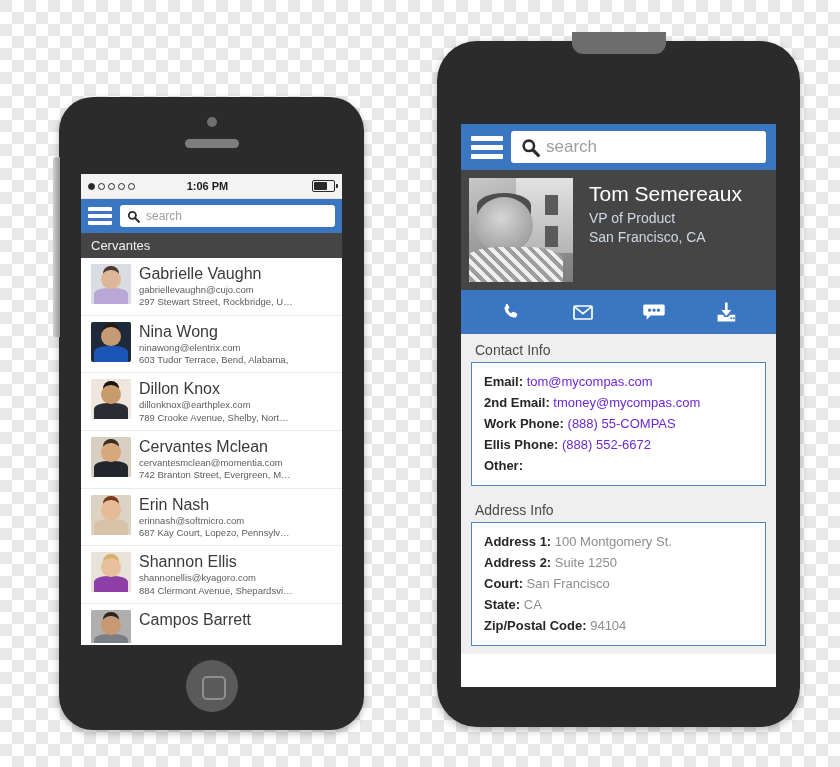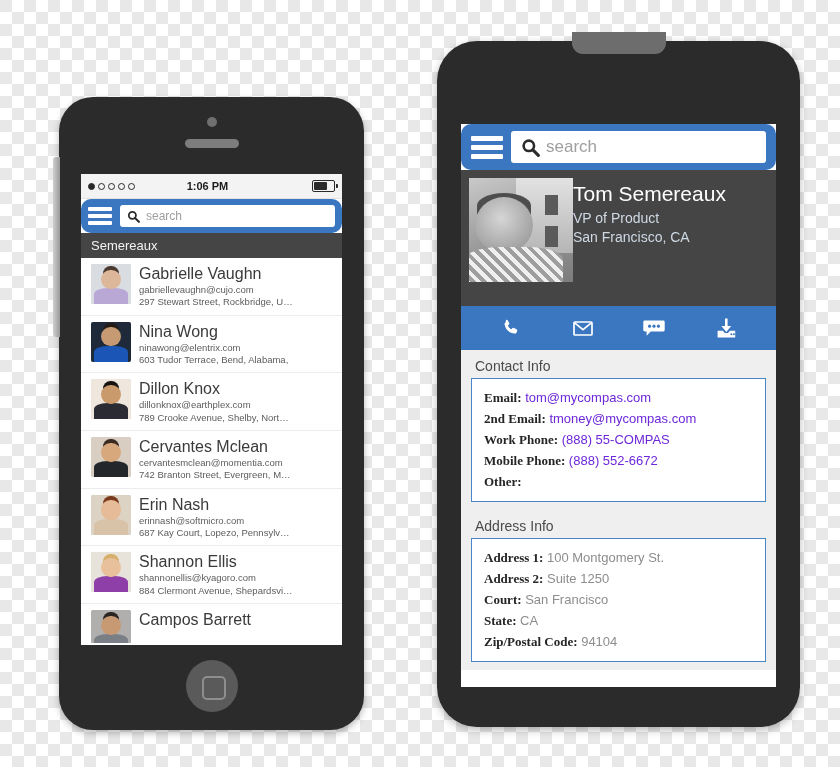--- a/index.html
+++ b/index.html
@@ -52,21 +52,21 @@
   .sigdots i{width:5px;height:5px;border-radius:50%;border:1px solid #2a2a2a;display:block;}
   .sigdots i.on{background:#2a2a2a;}
   .clock{position:absolute;left:0;right:8px;text-align:center;font-size:11px;font-weight:bold;color:#1c1c1c;}
   .battery{margin-left:auto;position:relative;width:21px;height:10px;
            border:1px solid #2a2a2a;border-radius:2px;}
   .battery::after{content:"";position:absolute;right:-4px;top:2.5px;width:2px;height:4px;
                   background:#2a2a2a;border-radius:0 1px 1px 0;}
   .battery i{position:absolute;left:1px;top:1px;bottom:1px;width:13px;background:#2a2a2a;border-radius:1px;display:block;}
 
   
-  .navbar{background:#3b77c0;display:flex;align-items:center;gap:8px;border-radius:10px;}
+  .navbar{background:#3b77c0;display:flex;align-items:center;gap:8px;}
   .navbar.small{height:34px;padding:0 7px;}
   .navbar.big{height:46px;padding:0 10px;}
   .hamburger{display:flex;flex-direction:column;justify-content:center;gap:3px;flex:0 0 auto;cursor:pointer;}
   .navbar.small .hamburger{width:24px;}
   .navbar.big .hamburger{width:32px;gap:4px;}
   .hamburger span{display:block;height:4px;background:#ffffff;border-radius:1px;}
   .navbar.big .hamburger span{height:5px;}
   .searchbox{flex:1;background:#fff;border-radius:3px;display:flex;align-items:center;gap:6px;}
   .navbar.small .searchbox{height:22px;padding:0 7px;}
   .navbar.big .searchbox{height:32px;padding:0 10px;}
@@ -88,21 +88,21 @@
   .thumb .skin{position:absolute;left:0;right:0;top:0;bottom:0;}
   .thumb .head{position:absolute;left:50%;top:14%;width:48%;height:48%;margin-left:-24%;
                border-radius:50%;}
   .thumb .body{position:absolute;left:8%;right:8%;bottom:0;height:40%;border-radius:40% 40% 0 0;}
   .li-text{flex:1;min-width:0;}
   .li-name{font-size:16px;color:#3a3a3a;line-height:1.25;white-space:nowrap;overflow:hidden;text-overflow:ellipsis;}
   .li-email{font-size:9.5px;color:#5c5c5c;line-height:1.3;white-space:nowrap;overflow:hidden;text-overflow:ellipsis;}
   .li-addr{font-size:9.5px;color:#5c5c5c;line-height:1.3;white-space:nowrap;overflow:hidden;text-overflow:ellipsis;}
 
   
-  .profile{background:#454545;display:flex;gap:0;padding:8px 10px 24px 8px;}
+  .profile{background:#454545;display:flex;gap:16px;padding:8px 10px 8px 8px;}
   .profile .photo{flex:0 0 auto;width:104px;height:104px;position:relative;overflow:hidden;
                   background:linear-gradient(160deg,#c9c9c9 0%,#9d9d9d 48%,#7c7c7c 100%);}
   .photo .bldg{position:absolute;right:0;top:0;width:55%;height:72%;
                background:linear-gradient(180deg,#e2e2e2,#b5b5b5);}
   .photo .win{position:absolute;background:#5a5a5a;}
   .photo .w1{right:14%;top:16%;width:13%;height:20%;}
   .photo .w2{right:14%;top:46%;width:13%;height:20%;}
   .photo .face{position:absolute;left:6%;top:18%;width:56%;height:54%;border-radius:50%;
                background:radial-gradient(circle at 45% 38%,#d6d6d6,#8d8d8d);}
   .photo .hair{position:absolute;left:8%;top:14%;width:52%;height:24%;border-radius:50% 50% 0 0;
@@ -114,21 +114,21 @@
   .prof-name{color:#ffffff;font-size:21px;line-height:1.15;margin-bottom:3px;}
   .prof-sub{color:#cfd9e4;font-size:14px;line-height:1.35;}
 
   .actionbar{background:#3b77c0;height:44px;display:flex;align-items:center;justify-content:space-around;padding:0 14px;}
   .actionbar .act{cursor:pointer;display:flex;align-items:center;justify-content:center;width:40px;height:30px;}
 
   .panel-wrap{background:#efefef;padding:4px 10px 8px 10px;}
   .panel-title{font-size:14px;color:#4a4a4a;padding:4px 0 4px 4px;}
   .panel{background:#ffffff;border:1.5px solid #4a85c7;padding:8px 10px 9px 12px;}
   .frow{font-size:13px;line-height:1.62;white-space:nowrap;overflow:hidden;}
-  .flabel{font-weight:bold;color:#262626;font-family:Liberation Serif, serif;}
+  .flabel{font-weight:bold;color:#262626;}
   .fval{color:#6d28d9;}
   .fval.gray{color:#8d8d8d;}
 </style>
 </head>
 <body>
 
 <div class="phone small">
   <div class="camdot s-cam"></div>
   <div class="earpiece s-ear"></div>
 
@@ -157,21 +157,21 @@
       <div class="searchbox">
         <svg class="mag" width="13" height="13" viewBox="0 0 16 16">
           <circle cx="6.6" cy="6.6" r="4.4" fill="none" stroke="#2b2b2b" stroke-width="2.2"></circle>
           <line x1="10" y1="10" x2="14.6" y2="14.6" stroke="#2b2b2b" stroke-width="2.6" stroke-linecap="round"></line>
         </svg>
         <span class="ph">search</span>
       </div>
     </div>
 
     <div class="sectionbar">
-      <span>Semereaux</span>
+      <span>Cervantes</span>
     </div>
 
     <div class="list" id="applicant-list">
         <div class="list-item">
           <div class="thumb">
             <div class="skin" style="background:#d9dde2"></div>
             <div class="body" style="background:#b9a8d6"></div>
             <div class="head" style="background:#dcb79a;box-shadow:0 -6px 0 -2px #4a3a30"></div>
           </div>
           <div class="li-text">
@@ -325,21 +325,21 @@
         </svg>
       </div>
     </div>
 
     <div class="panel-wrap">
       <div class="panel-title">Contact Info</div>
       <div class="panel" id="contact-panel">
           <div class="frow"><span class="flabel">Email:</span><span class="fval">&nbsp;tom@mycompas.com</span></div>
           <div class="frow"><span class="flabel">2nd Email:</span><span class="fval">&nbsp;tmoney@mycompas.com</span></div>
           <div class="frow"><span class="flabel">Work Phone:</span><span class="fval">&nbsp;(888) 55-COMPAS</span></div>
-          <div class="frow"><span class="flabel">Mobile Phone:</span><span class="fval">&nbsp;(888) 552-6672</span></div>
+          <div class="frow"><span class="flabel">Ellis Phone:</span><span class="fval">&nbsp;(888) 552-6672</span></div>
           <div class="frow"><span class="flabel">Other:</span><span class="fval"></span></div>
         </div>
     </div>
 
     <div class="panel-wrap">
       <div class="panel-title">Address Info</div>
       <div class="panel" id="address-panel">
           <div class="frow"><span class="flabel">Address 1:</span><span class="fval gray">&nbsp;100 Montgomery St.</span></div>
           <div class="frow"><span class="flabel">Address 2:</span><span class="fval gray">&nbsp;Suite 1250</span></div>
           <div class="frow"><span class="flabel">Court:</span><span class="fval gray">&nbsp;San Francisco</span></div>

